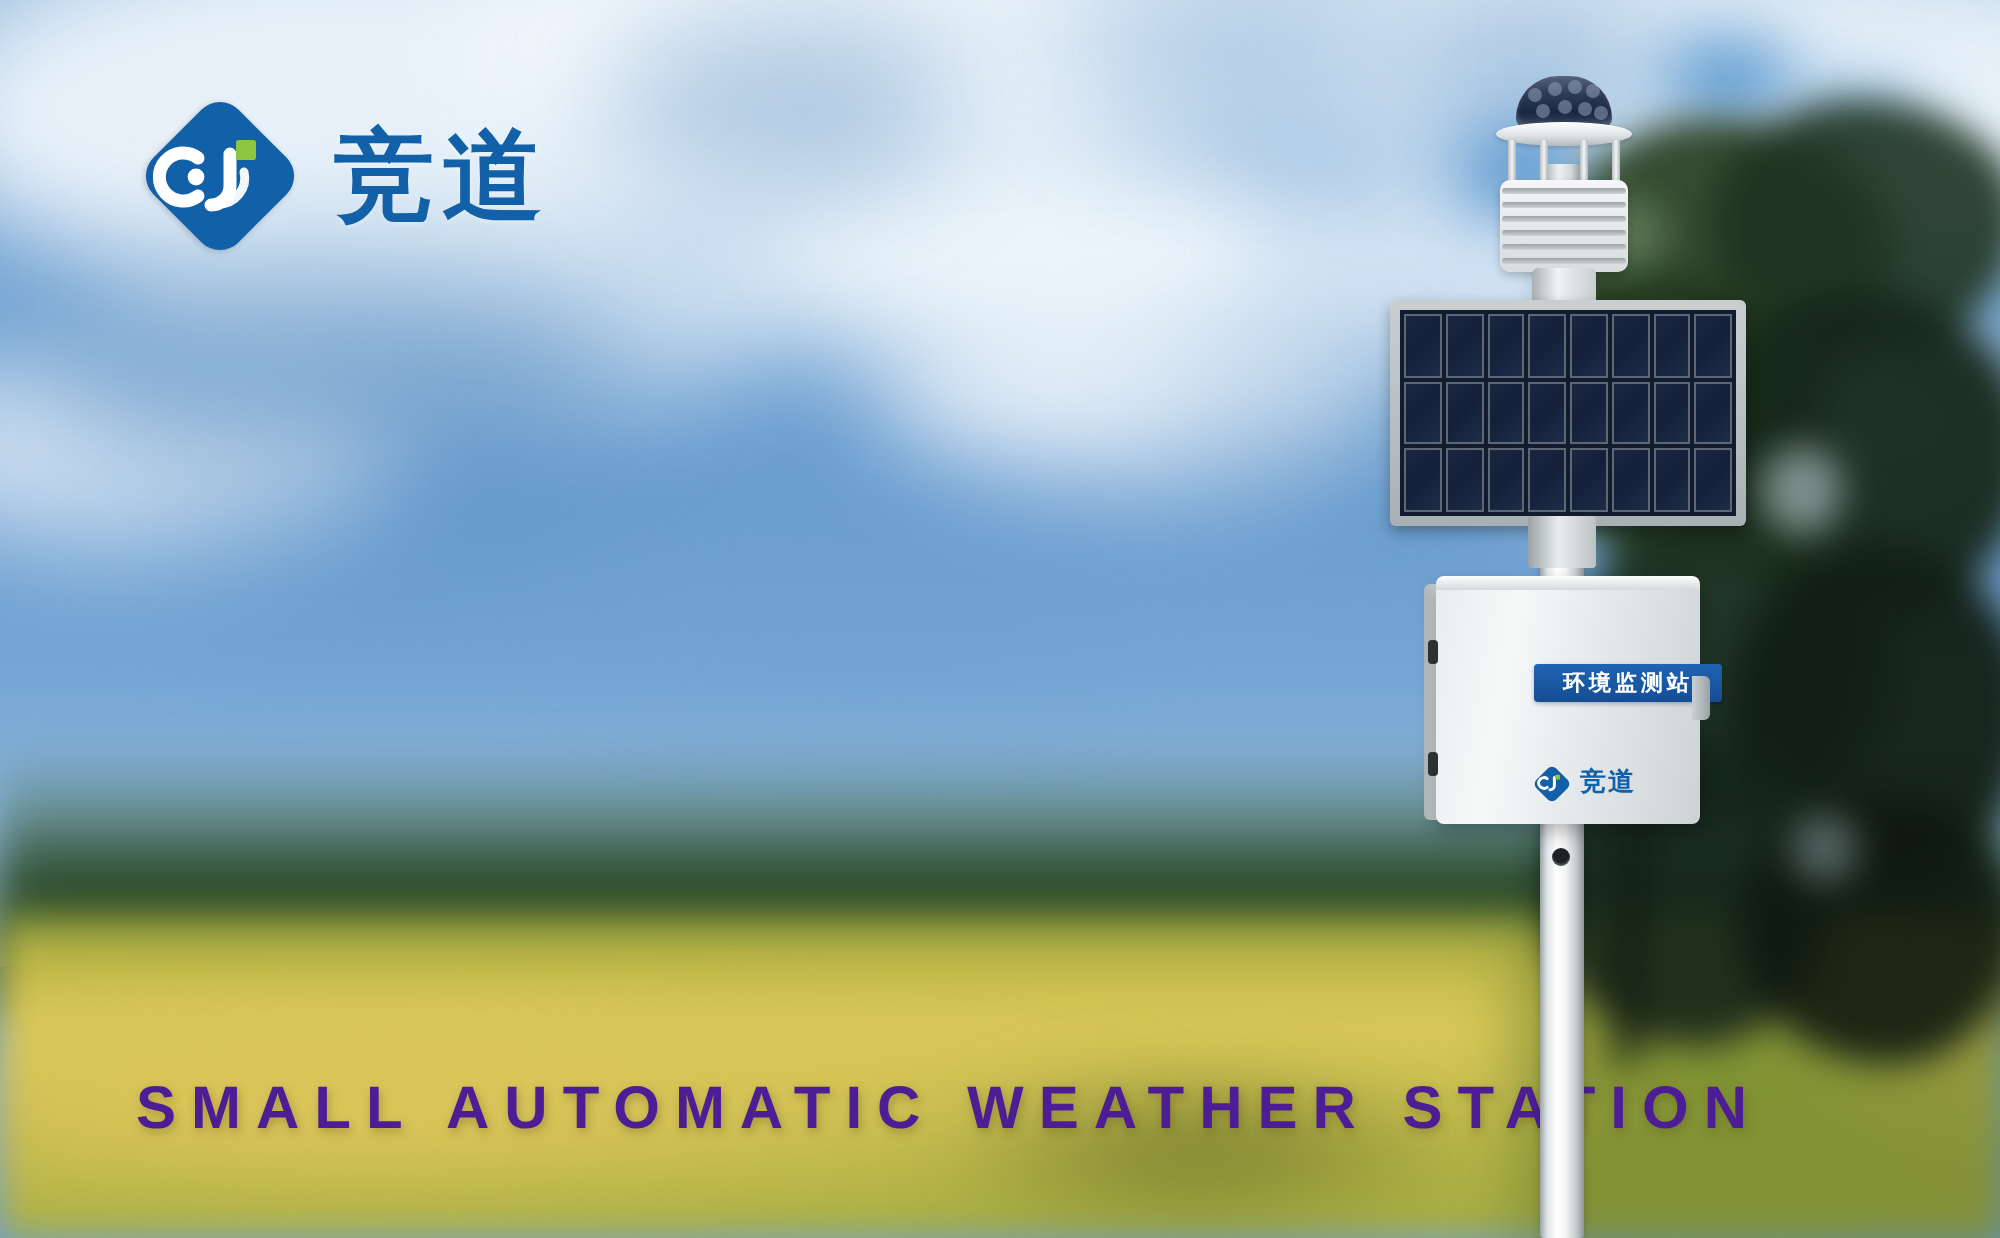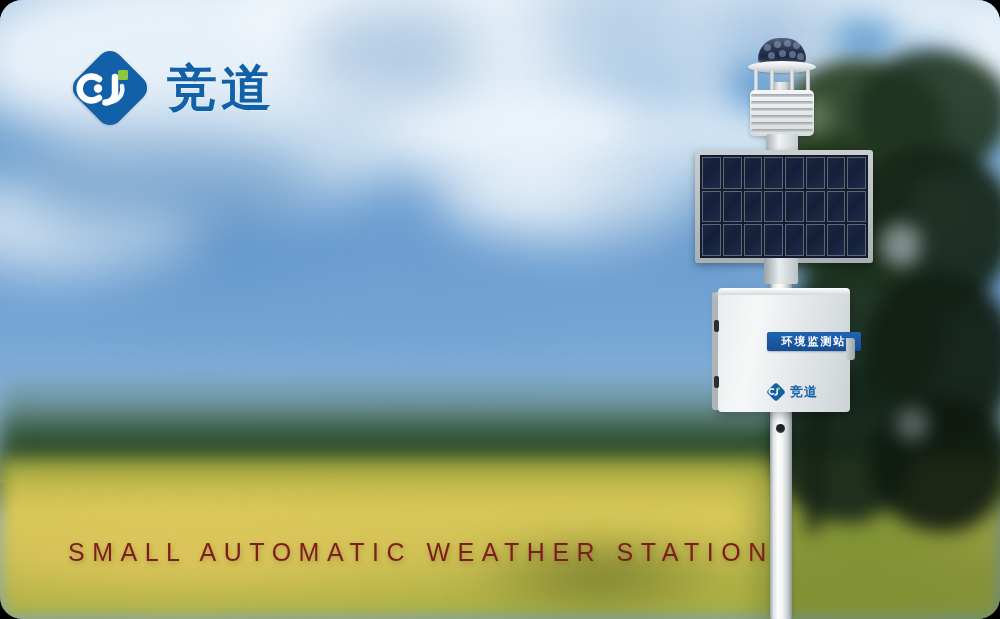--- a/index.html
+++ b/index.html
@@ -1,21 +1,20 @@
 <!DOCTYPE html>
 <html><head>
 <meta charset="utf-8">
 <style>
   html,body{margin:0;padding:0;background:#000;}
   *{box-sizing:border-box;}
   .stage{
     position:relative;width:1000px;height:619px;overflow:hidden;
     font-family:"Liberation Sans","DejaVu Sans",sans-serif;
     background:#6fa0d2;
-    border-radius:22px;
   }
 
   
   .bg{position:absolute;inset:0;overflow:hidden;}
   .sky{
     position:absolute;left:0;top:0;width:100%;height:78%;
     background:linear-gradient(180deg,#8fb6da 0%,#7ba9d6 12%,#6c9fd0 34%,#6c9ed0 52%,#76a6d4 70%,#93bbdf 88%,#b9d3e9 100%);
   }
   .cloud{position:absolute;border-radius:50%;filter:blur(26px);}
   .c1{left:-4%;top:-6%;width:46%;height:30%;background:#eef5fb;opacity:.95;}
@@ -107,21 +106,21 @@
   
   .headline{position:absolute;left:68px;top:296px;}
   .hl-line{
     color:#ffffff;font-weight:700;font-size:96px;line-height:1.06;letter-spacing:6px;
     font-family:"DejaVu Sans","Liberation Sans",sans-serif;
     text-shadow:3px 4px 7px rgba(28,58,92,.45);
     white-space:nowrap;
   }
   .subtitle{
     position:absolute;left:68px;top:538px;
-    color:#7f1d1d;font-size:25px;letter-spacing:7.5px;font-weight:400;
+    color:#4c1d95;font-size:30px;letter-spacing:7.5px;font-weight:700;
     font-family:"Liberation Sans","DejaVu Sans",sans-serif;
     text-shadow:1px 2px 5px rgba(90,80,20,.35);
     white-space:nowrap;
   }
 
   
   .device{position:absolute;left:680px;top:20px;width:230px;height:599px;}
 
   
   .pole{

